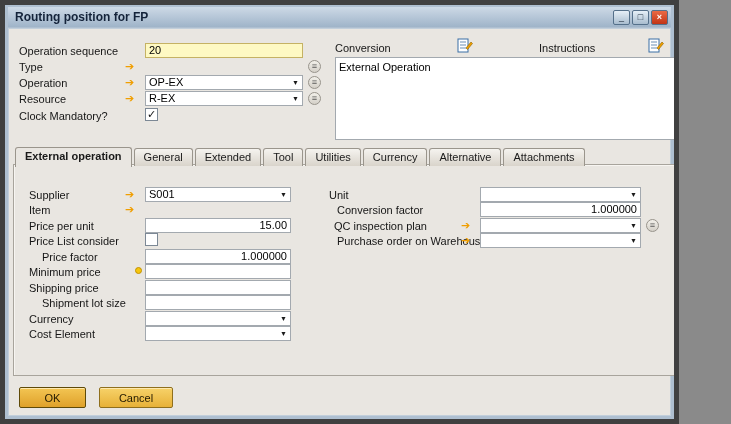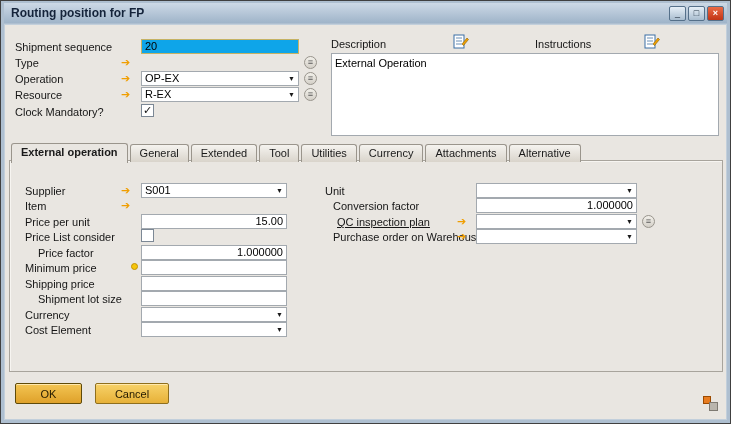--- a/index.html
+++ b/index.html
@@ -1,39 +1,39 @@
 <!DOCTYPE html>
 <html><head>
 <meta charset="utf-8">
 <style>
   * { box-sizing: border-box; margin: 0; padding: 0; }
   html,body { width:731px; height:424px; }
   body { font-family: "Liberation Sans", "DejaVu Sans", sans-serif; background:#8a8a8a; }
 
-  .window { position:relative; width:731px; height:424px; background:#aebfd0;
-            border:1px solid #404040; overflow:hidden;padding-left:6px; }
+  .window { position:relative; width:679px; height:424px; background:#aebfd0;
+            border:5px solid #404040; overflow:hidden;padding-left:6px; }
   .client-bg { position:absolute; top:23px; left:3px; right:3px; bottom:3px;
                background:#e9e6e1; border:1px solid #c2cfdb; }
 
   .titlebar { position:absolute; top:2px; left:3px; right:3px; height:20px;
               background:linear-gradient(#cdd9e6,#9fb4c9);
               display:flex; align-items:center; padding:0 3px; }
   .title { font-size:12px; font-weight:bold; color:#14233a; padding-left:4px; white-space:nowrap; }
   .winbtns { margin-left:auto; display:flex; gap:2px; }
   .winbtn { width:17px; height:15px; border:1px solid #55708a; border-radius:2px;
             font-size:9px; line-height:13px; text-align:center; color:#1c2c3c;
             background:linear-gradient(#e6eff7,#a9bdcf); cursor:default; }
   .winbtn.close { background:linear-gradient(#ea6a45,#c23415); color:#fff; font-weight:bold; }
 
   .label { position:absolute; font-size:11px; color:#161616; white-space:nowrap; line-height:13px; }
   .field { position:absolute; height:15px; background:#fff; border:1px solid #a3a9af;
            font-size:11px; line-height:13px; color:#000; }
   .field .val { display:block; padding:0 3px; overflow:hidden; white-space:nowrap; height:13px; }
   .field.combo .val { padding-right:13px; }
-  .field.gold { background:#0ea5e9; border-color:#c5b264; }
+  .field.gold { background:#fef9c3; border-color:#c5b264; }
   .val.num { text-align:right; }
   .dd { position:absolute; top:0; right:1px; width:11px; height:13px;
         font-size:7px; line-height:13px; text-align:center; color:#1a1a1a; }
 
   .link-arrow { position:absolute; width:14px; height:13px; font-size:11px; line-height:12px;
                 color:#f09e00; font-weight:bold; }
   .cfl { position:absolute; width:13px; height:13px; border-radius:50%;
          background:linear-gradient(#f2f0ea,#d4d0c8); border:1px solid #98948c;
          text-align:center; }
   .cfl .glyph { font-size:9px; line-height:11px; color:#5a5a5a; display:block; }
@@ -80,21 +80,21 @@
     <span class="title">Routing position for FP</span>
     <span class="winbtns">
       <span class="winbtn">_</span>
       <span class="winbtn">□</span>
       <span class="winbtn close">×</span>
     </span>
   </div>
 
   <div class="client-bg"></div>
 
-  <span class="label" style="left:14px; top:40px;">Shipment sequence</span>
+  <span class="label" style="left:14px; top:40px;">Operation sequence</span>
   <div class="field gold" style="left:140px; top:38px; width:158px;">
     <span class="val">20</span>
   </div>
 
   <span class="label" style="left:14px; top:56px;">Type</span>
   <span class="link-arrow" style="left:120px; top:55px;">➔</span>
   <span class="cfl" style="left:303px; top:55px;">
     <span class="glyph">≡</span>
   </span>
 
@@ -116,21 +116,21 @@
   </div>
   <span class="cfl" style="left:303px; top:87px;">
     <span class="glyph">≡</span>
   </span>
 
   <span class="label" style="left:14px; top:105px;">Clock Mandatory?</span>
   <span class="checkbox" style="left:140px; top:103px;">
     <span class="glyph">✓</span>
   </span>
 
-  <span class="label" style="left:330px; top:37px;">Description</span>
+  <span class="label" style="left:330px; top:37px;">Conversion</span>
   <span class="note-icon" style="left:452px; top:33px;">
     <svg width="16" height="15" viewBox="0 0 16 15">
       <rect x="1" y="1" width="10" height="13" fill="#ffffff" stroke="#3a6ea5" stroke-width="1"></rect>
       <line x1="3" y1="4" x2="9" y2="4" stroke="#6a8fb5" stroke-width="1"></line>
       <line x1="3" y1="7" x2="9" y2="7" stroke="#6a8fb5" stroke-width="1"></line>
       <line x1="3" y1="10" x2="9" y2="10" stroke="#6a8fb5" stroke-width="1"></line>
       <path d="M9 10 L14 4 L15.5 5.5 L10.5 11.5 Z" fill="#f0a000" stroke="#8a6000" stroke-width="0.6"></path>
     </svg>
   </span>
   <span class="label" style="left:534px; top:37px;">Instructions</span>
@@ -147,22 +147,22 @@
     <span>External Operation</span>
   </div>
 
   <div class="tabs">
     <span class="tab active">External operation</span>
     <span class="tab">General</span>
     <span class="tab">Extended</span>
     <span class="tab">Tool</span>
     <span class="tab">Utilities</span>
     <span class="tab">Currency</span>
+    <span class="tab">Alternative</span>
     <span class="tab">Attachments</span>
-    <span class="tab">Alternative</span>
   </div>
 
   <div class="panel"></div>
 
   <span class="label" style="left:24px; top:184px;">Supplier</span>
   <span class="link-arrow" style="left:120px; top:183px;">➔</span>
   <div class="field combo" style="left:140px; top:182px; width:146px;">
     <span class="val">S001</span>
     <span class="dd">▼</span>
   </div>
@@ -214,21 +214,21 @@
   <span class="label" style="left:324px; top:184px;">Unit</span>
   <div class="field combo" style="left:475px; top:182px; width:161px;">
     <span class="dd">▼</span>
   </div>
 
   <span class="label" style="left:332px; top:199px;text-align:center;">Conversion factor</span>
   <div class="field" style="left:475px; top:197px; width:161px;">
     <span class="val num">1.000000</span>
   </div>
 
-  <span class="label" style="left:336px; top:215px;text-decoration:underline;">QC inspection plan</span>
+  <span class="label" style="left:329px; top:215px;">QC inspection plan</span>
   <span class="link-arrow" style="left:456px; top:214px;">➔</span>
   <div class="field combo" style="left:475px; top:213px; width:161px;">
     <span class="val"></span>
     <span class="dd">▼</span>
   </div>
   <span class="cfl" style="left:641px; top:214px;">
     <span class="glyph">≡</span>
   </span>
 
   <span class="label" style="left:332px; top:230px;">Purchase order on Warehouse</span>

